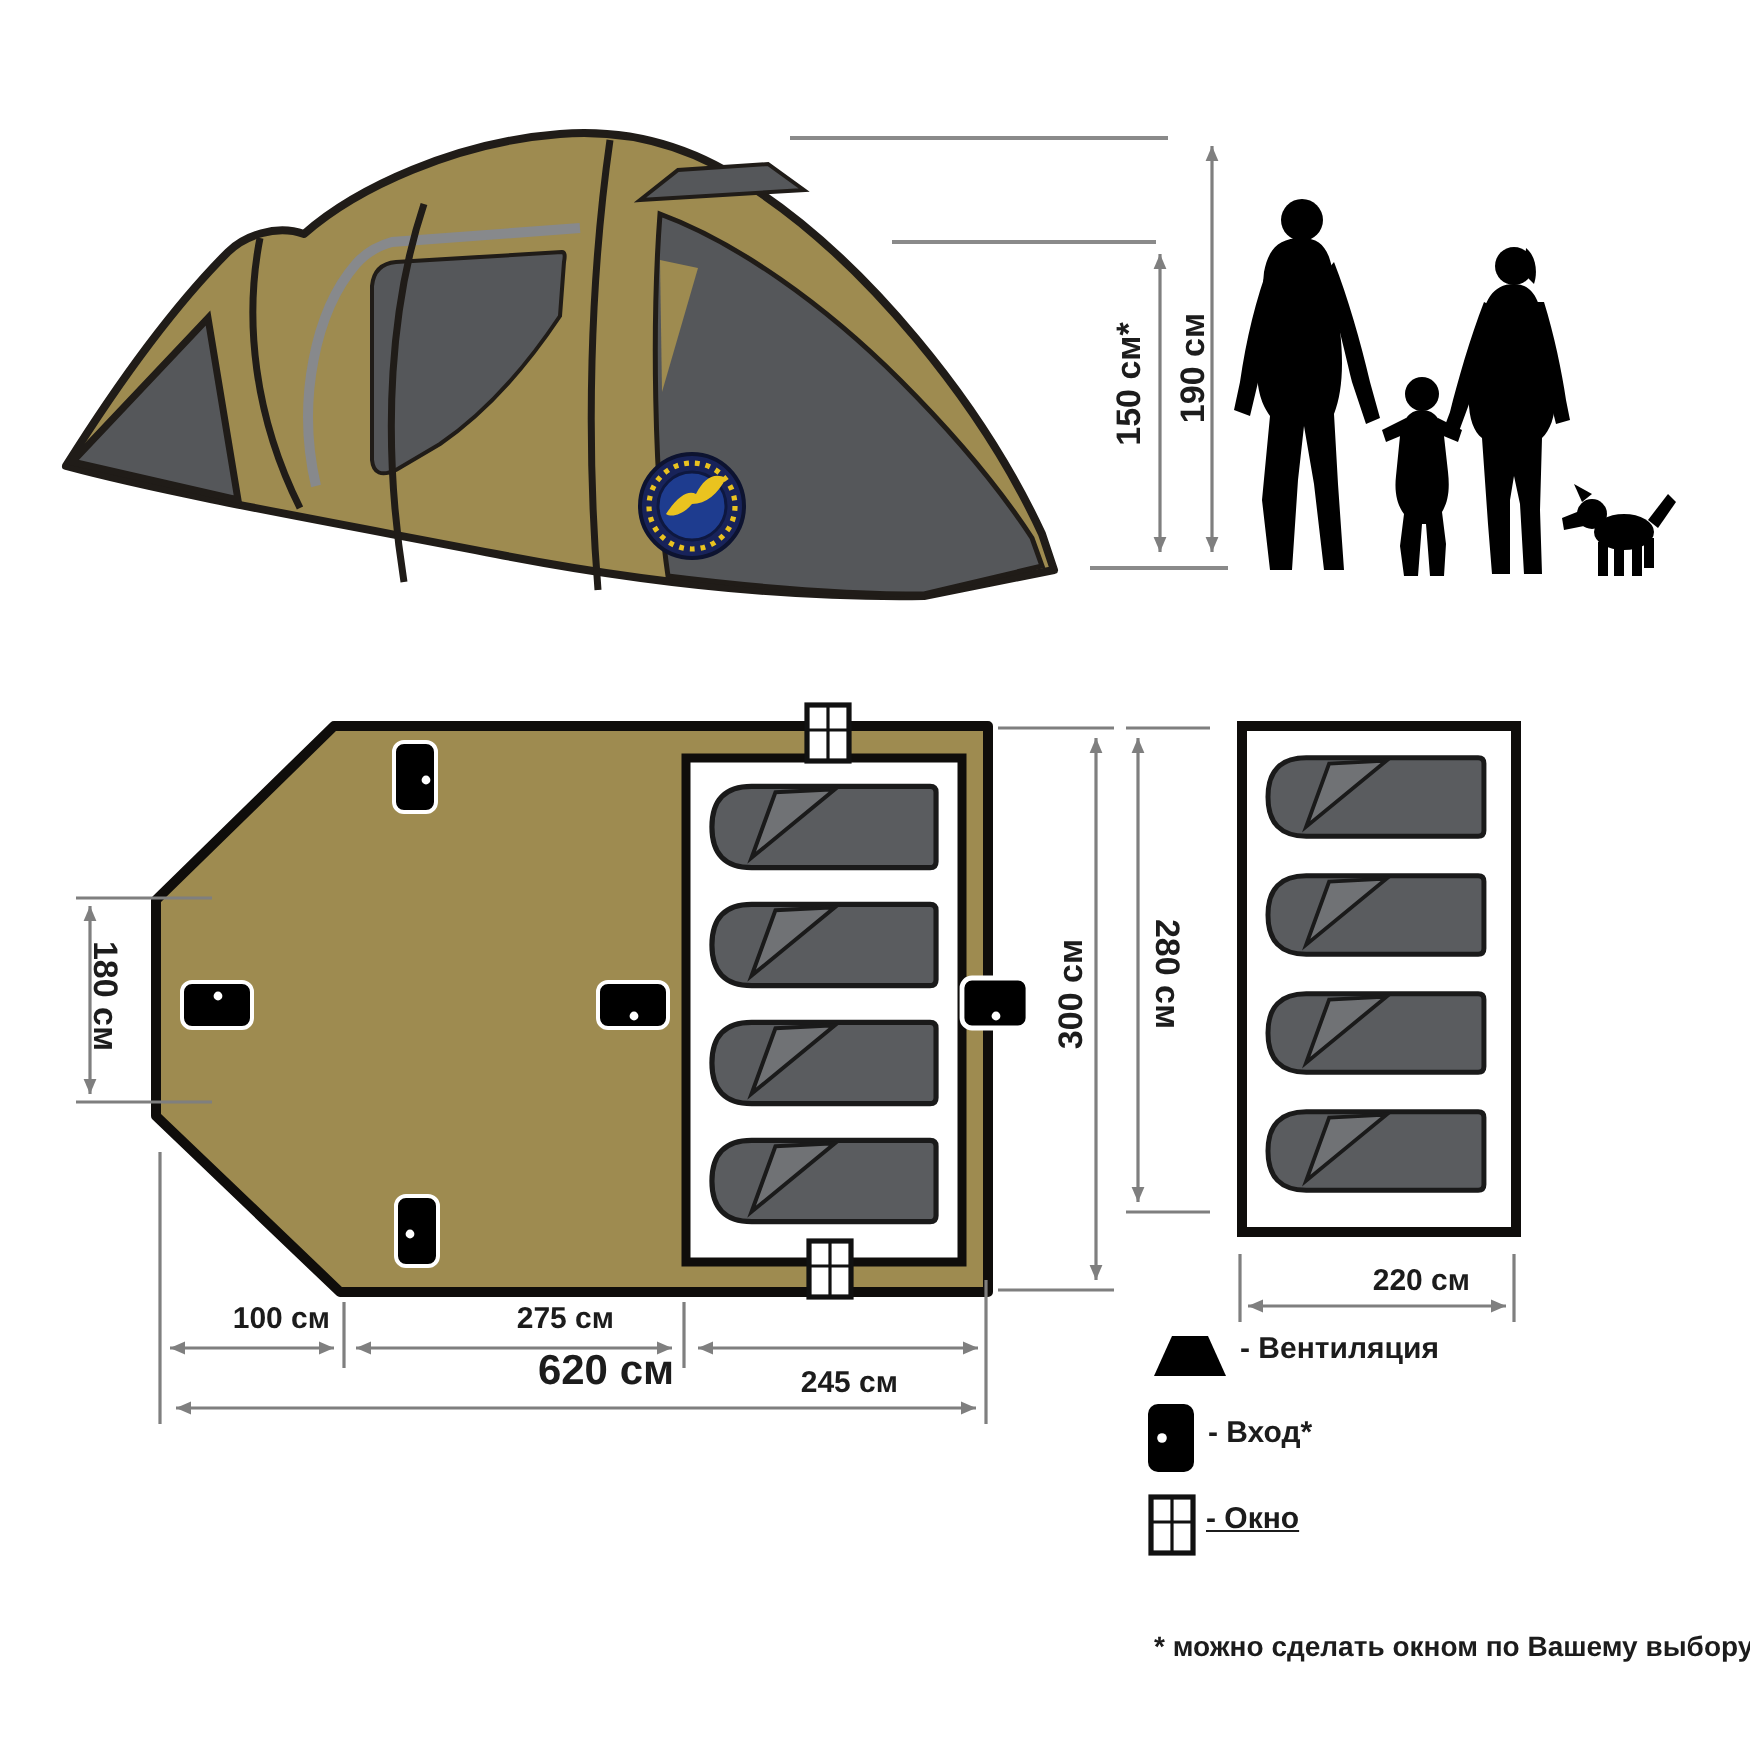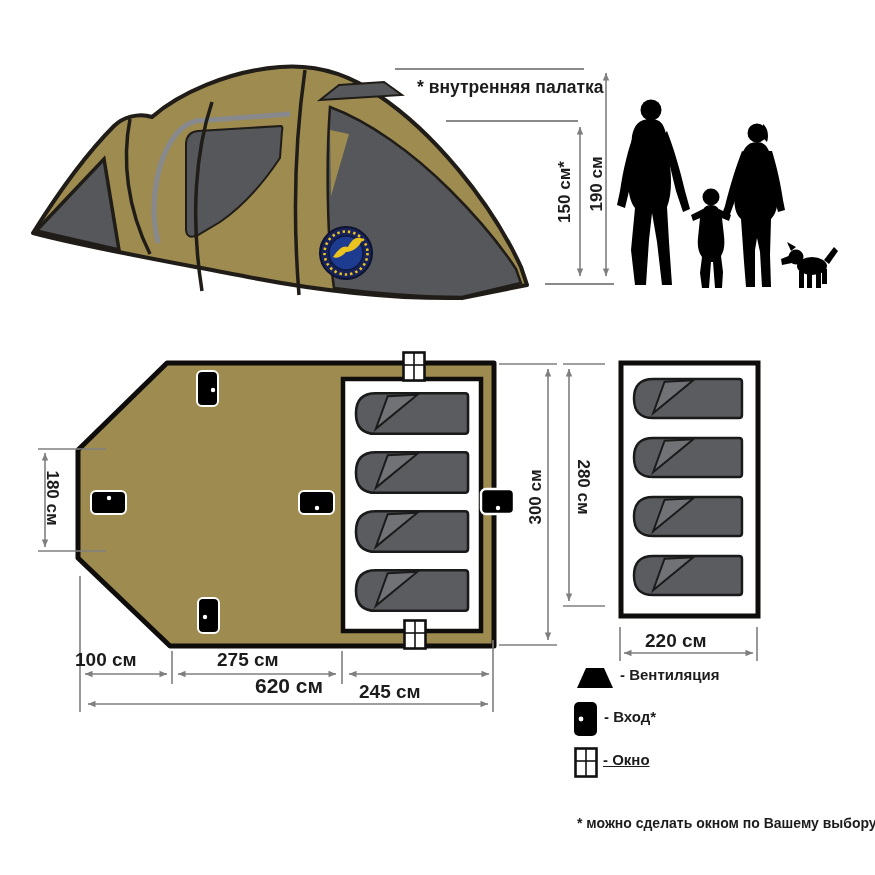--- a/index.html
+++ b/index.html
@@ -1,20 +1,20 @@
 <!DOCTYPE html>
 <html><head>
 <meta charset="utf-8">
 <style>
   html,body{margin:0;padding:0;background:#ffffff;}
   #stage{position:relative;width:875px;height:875px;background:#ffffff;overflow:hidden;
          font-family:"Liberation Sans",sans-serif;color:#1c1c1c;}
   #gfx{position:absolute;left:0;top:0;}
   .lbl{position:absolute;white-space:nowrap;color:#1c1c1c;font-weight:600;line-height:22px;}
-  .dimlbl{font-size:19px;height:20px;line-height:20px;text-align:left;width:90px;}
+  .dimlbl{font-size:15px;height:20px;line-height:20px;text-align:right;width:90px;}
   .rotlbl{width:120px;height:22px;text-align:center;font-size:17px;}
   .rot-cw{transform:rotate(90deg);transform-origin:center;}
   .rot-ccw{transform:rotate(-90deg);transform-origin:center;}
   .biglbl{font-size:21px;width:120px;text-align:center;}
   .notelbl{font-size:17.5px;}
   .leglbl{font-size:15px;text-align:center;}
   .footlbl{font-size:14px;font-weight:600;}
   
   .khaki{fill:#9e8b50;}
   .panel{fill:#55575a;}
@@ -181,32 +181,31 @@
   </g>
 
   <g>
     <polygon points="577,688 613,688 604,668 586,668" fill="#000000"></polygon>
     <rect x="574" y="702" width="23" height="34" rx="5" fill="#000000"></rect>
     <circle cx="581" cy="719" r="2.4" fill="#ffffff"></circle>
     <use href="#winico" x="574" y="746" width="24" height="33"></use>
   </g>
 </svg>
 
-  <div class="lbl notelbl" style="left:417px;top:76px;">* внутренняя палатка</div>
 
   <div class="lbl rotlbl rot-ccw" style="left:505px;top:181px;">150 см*</div>
   <div class="lbl rotlbl rot-ccw" style="left:537px;top:173px;">190 см</div>
 
   <div class="lbl rotlbl rot-cw" style="left:-8px;top:487px;">180 см</div>
   <div class="lbl rotlbl rot-ccw" style="left:476px;top:486px;">300 см</div>
   <div class="lbl rotlbl rot-cw" style="left:523px;top:476px;">280 см</div>
 
   <div class="lbl dimlbl" style="left:75px;top:650px;">100 см</div>
   <div class="lbl dimlbl" style="left:217px;top:650px;">275 см</div>
   <div class="lbl dimlbl" style="left:359px;top:650px;margin-top:32px;">245 см</div>
-  <div class="lbl biglbl" style="left:229px;top:675px;">620 см</div>
+  <div class="lbl biglbl" style="left:243px;top:675px;">620 см</div>
   <div class="lbl dimlbl" style="left:645px;top:631px;">220 см</div>
 
   <div class="lbl leglbl" style="left:620px;top:664px;">- Вентиляция</div>
   <div class="lbl leglbl" style="left:604px;top:706px;">- Вход*</div>
   <div class="lbl leglbl" style="left:603px;top:749px;text-decoration:underline;">- Окно</div>
   <div class="lbl footlbl" style="left:577px;top:788px;margin-top:24px;">* можно сделать окном по Вашему выбору</div>
 </div>
 
 </body></html>

